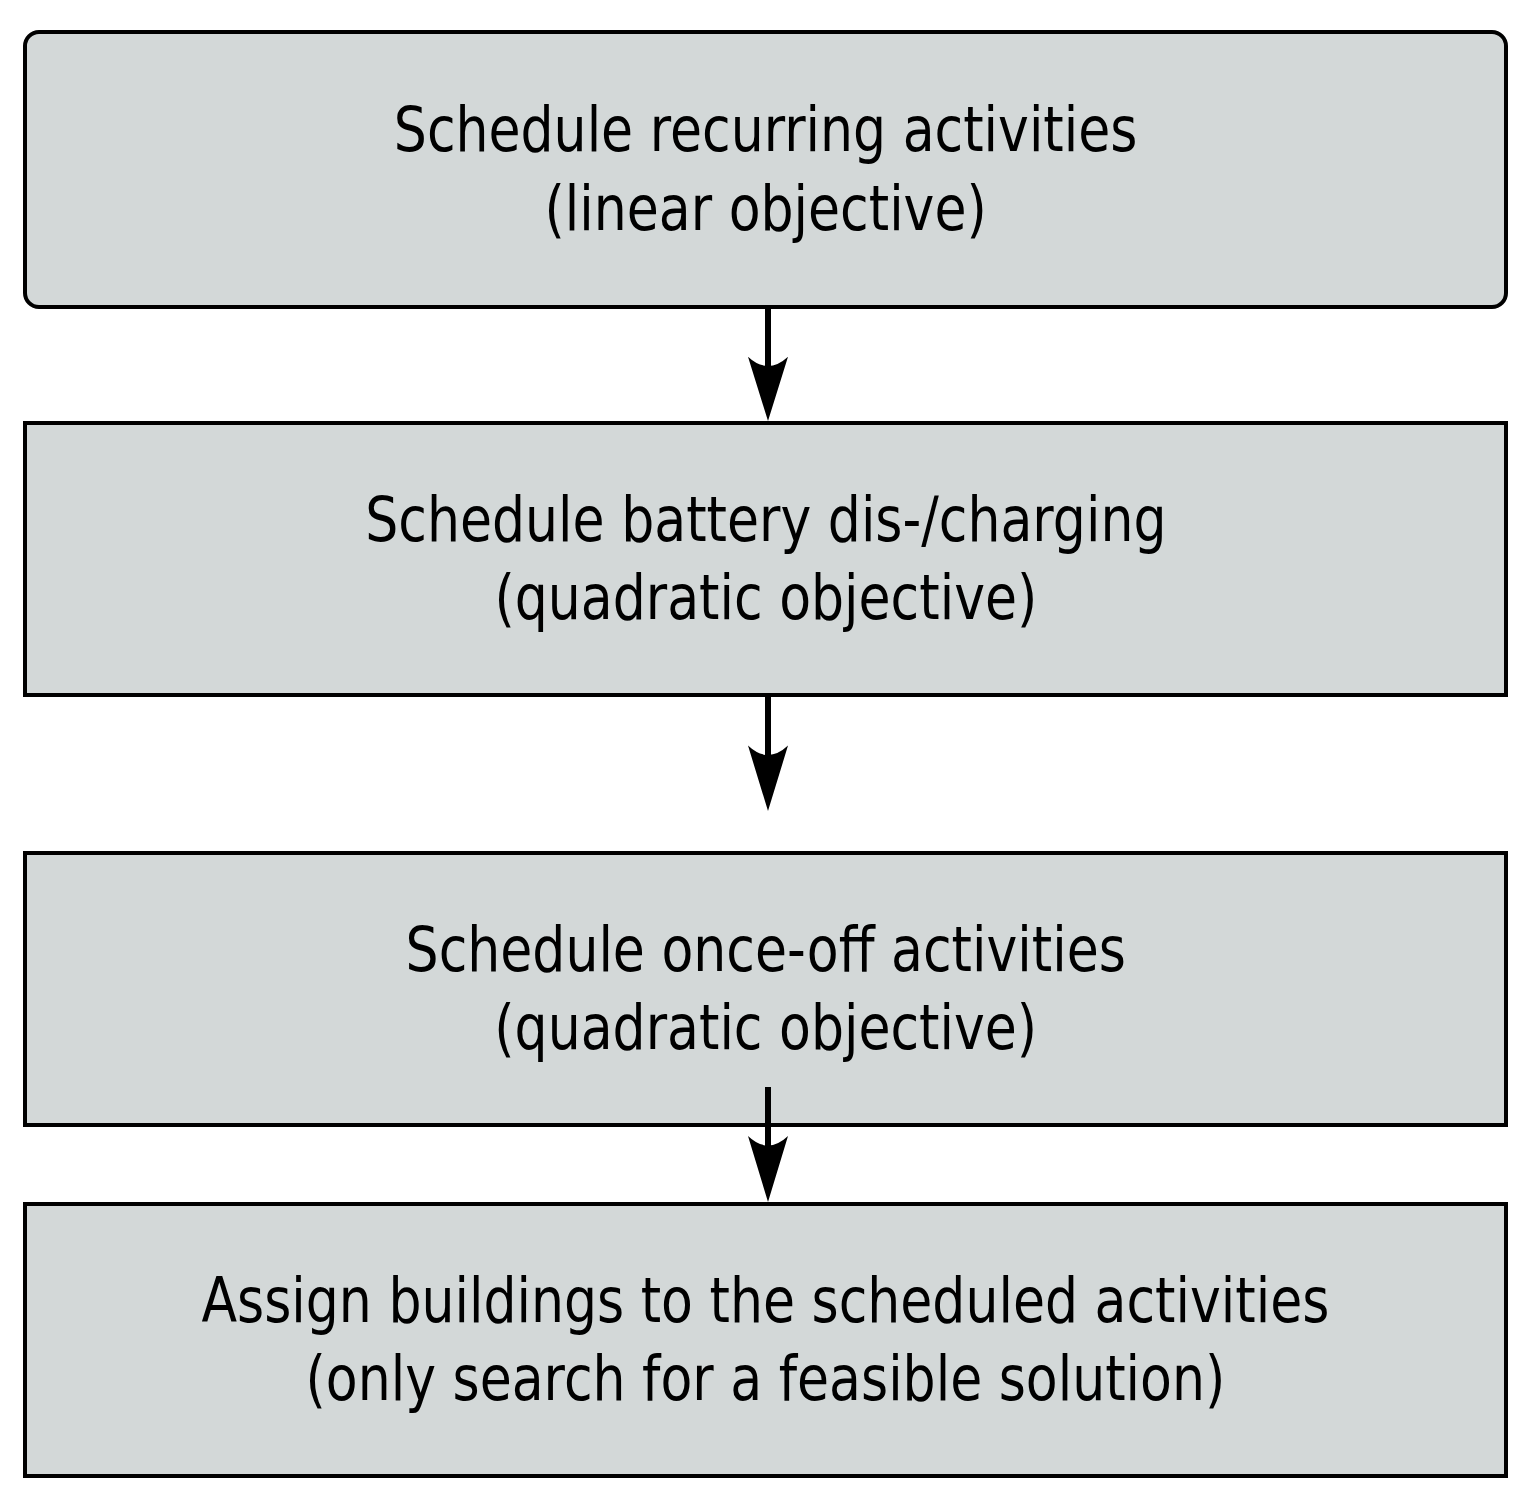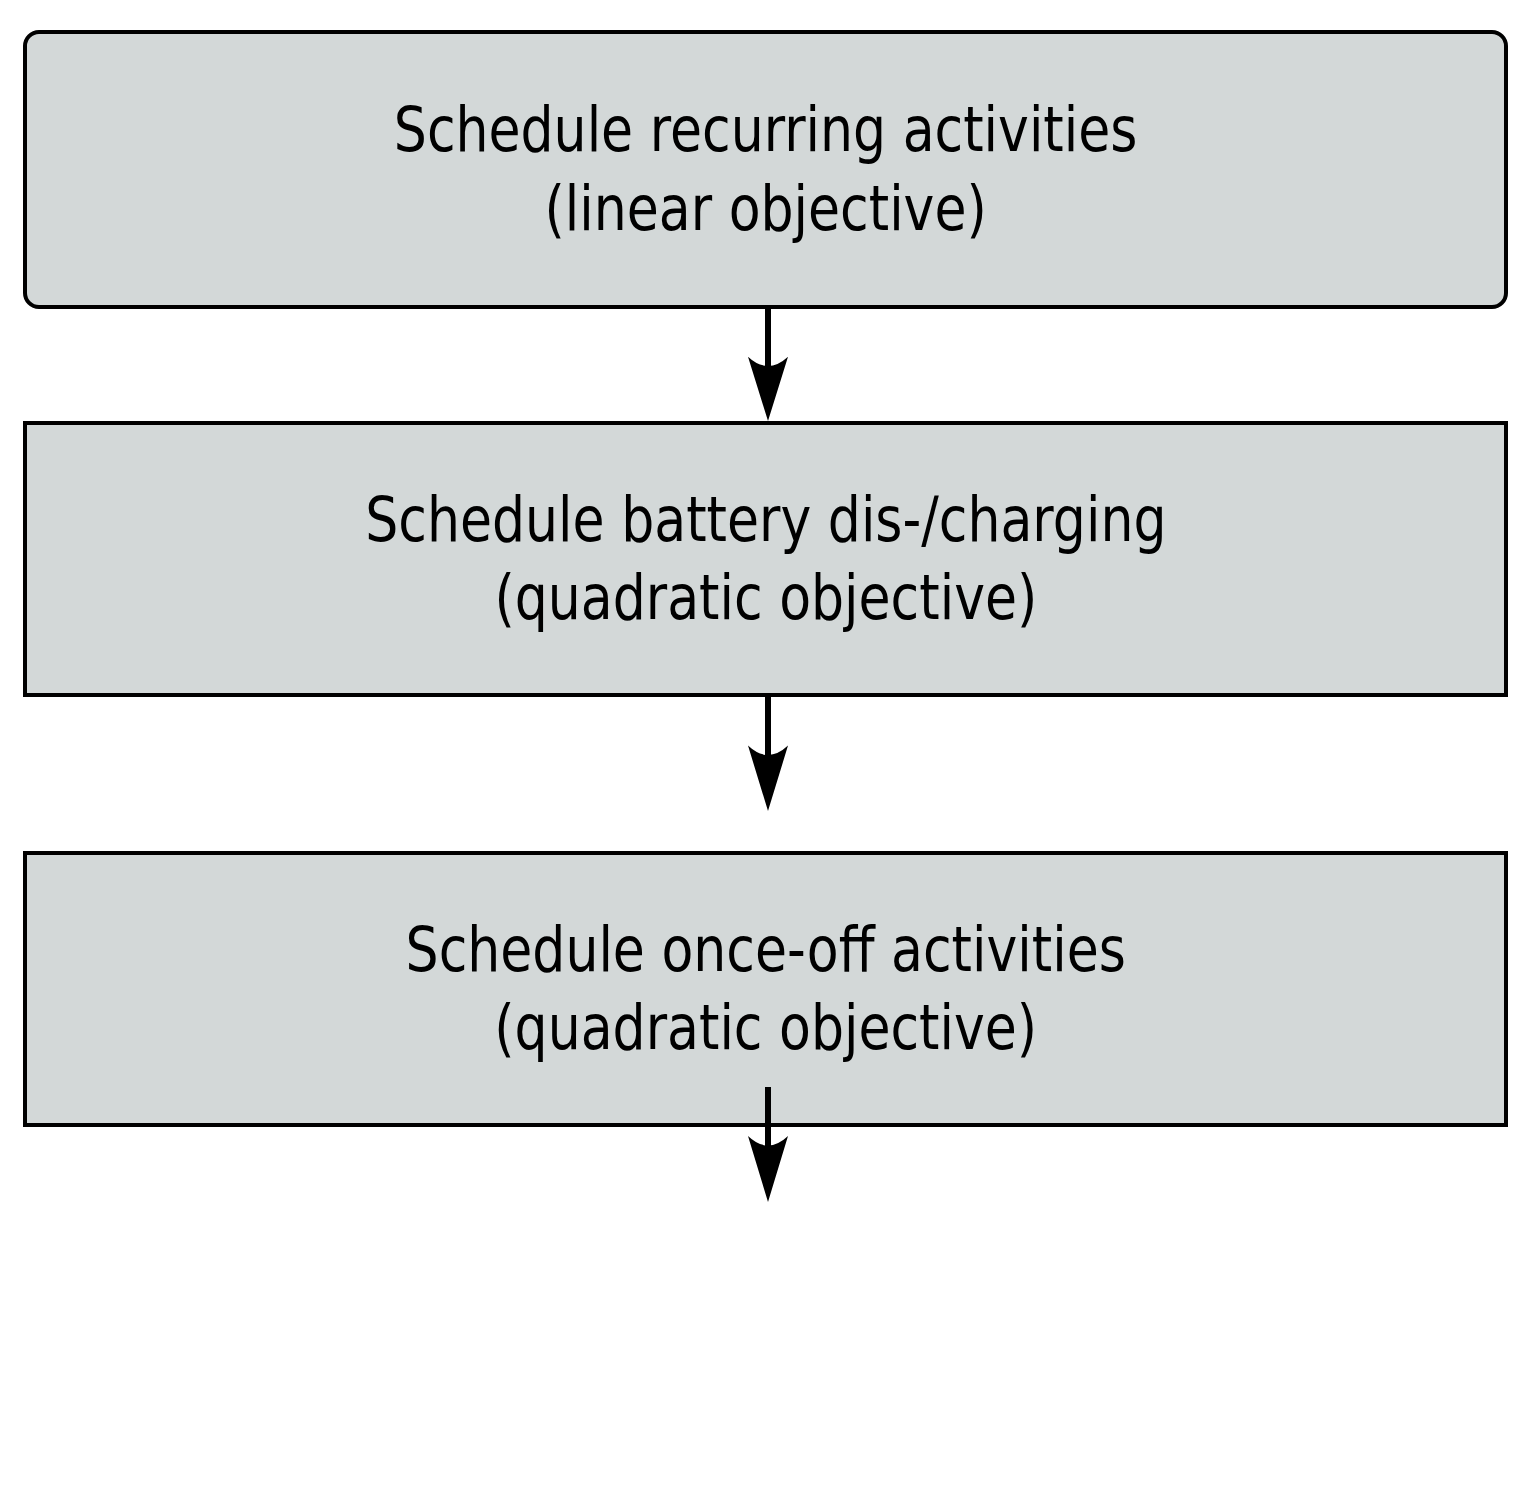--- a/index.html
+++ b/index.html
@@ -84,14 +84,20 @@
       <div>Schedule once-off activities</div>
       <div>(quadratic objective)</div>
     </div>
   </div>
 
   <svg class="arrow" style="top:1087px; height:115px;" viewBox="0 0 60 115" preserveAspectRatio="none">
     <rect class="shaft" x="27" y="0" width="6" height="70"></rect>
     <path class="head" d="M30,115 L10,49 Q30,68 50,49 Z"></path>
   </svg>
 
+  <div class="step-box" style="top:1202px; height:276px;">
+    <div class="step-text">
+      <div>Assign buildings to the scheduled activities</div>
+      <div>(only search for a feasible solution)</div>
+    </div>
+  </div>
 
 </div>
 
 </body></html>

